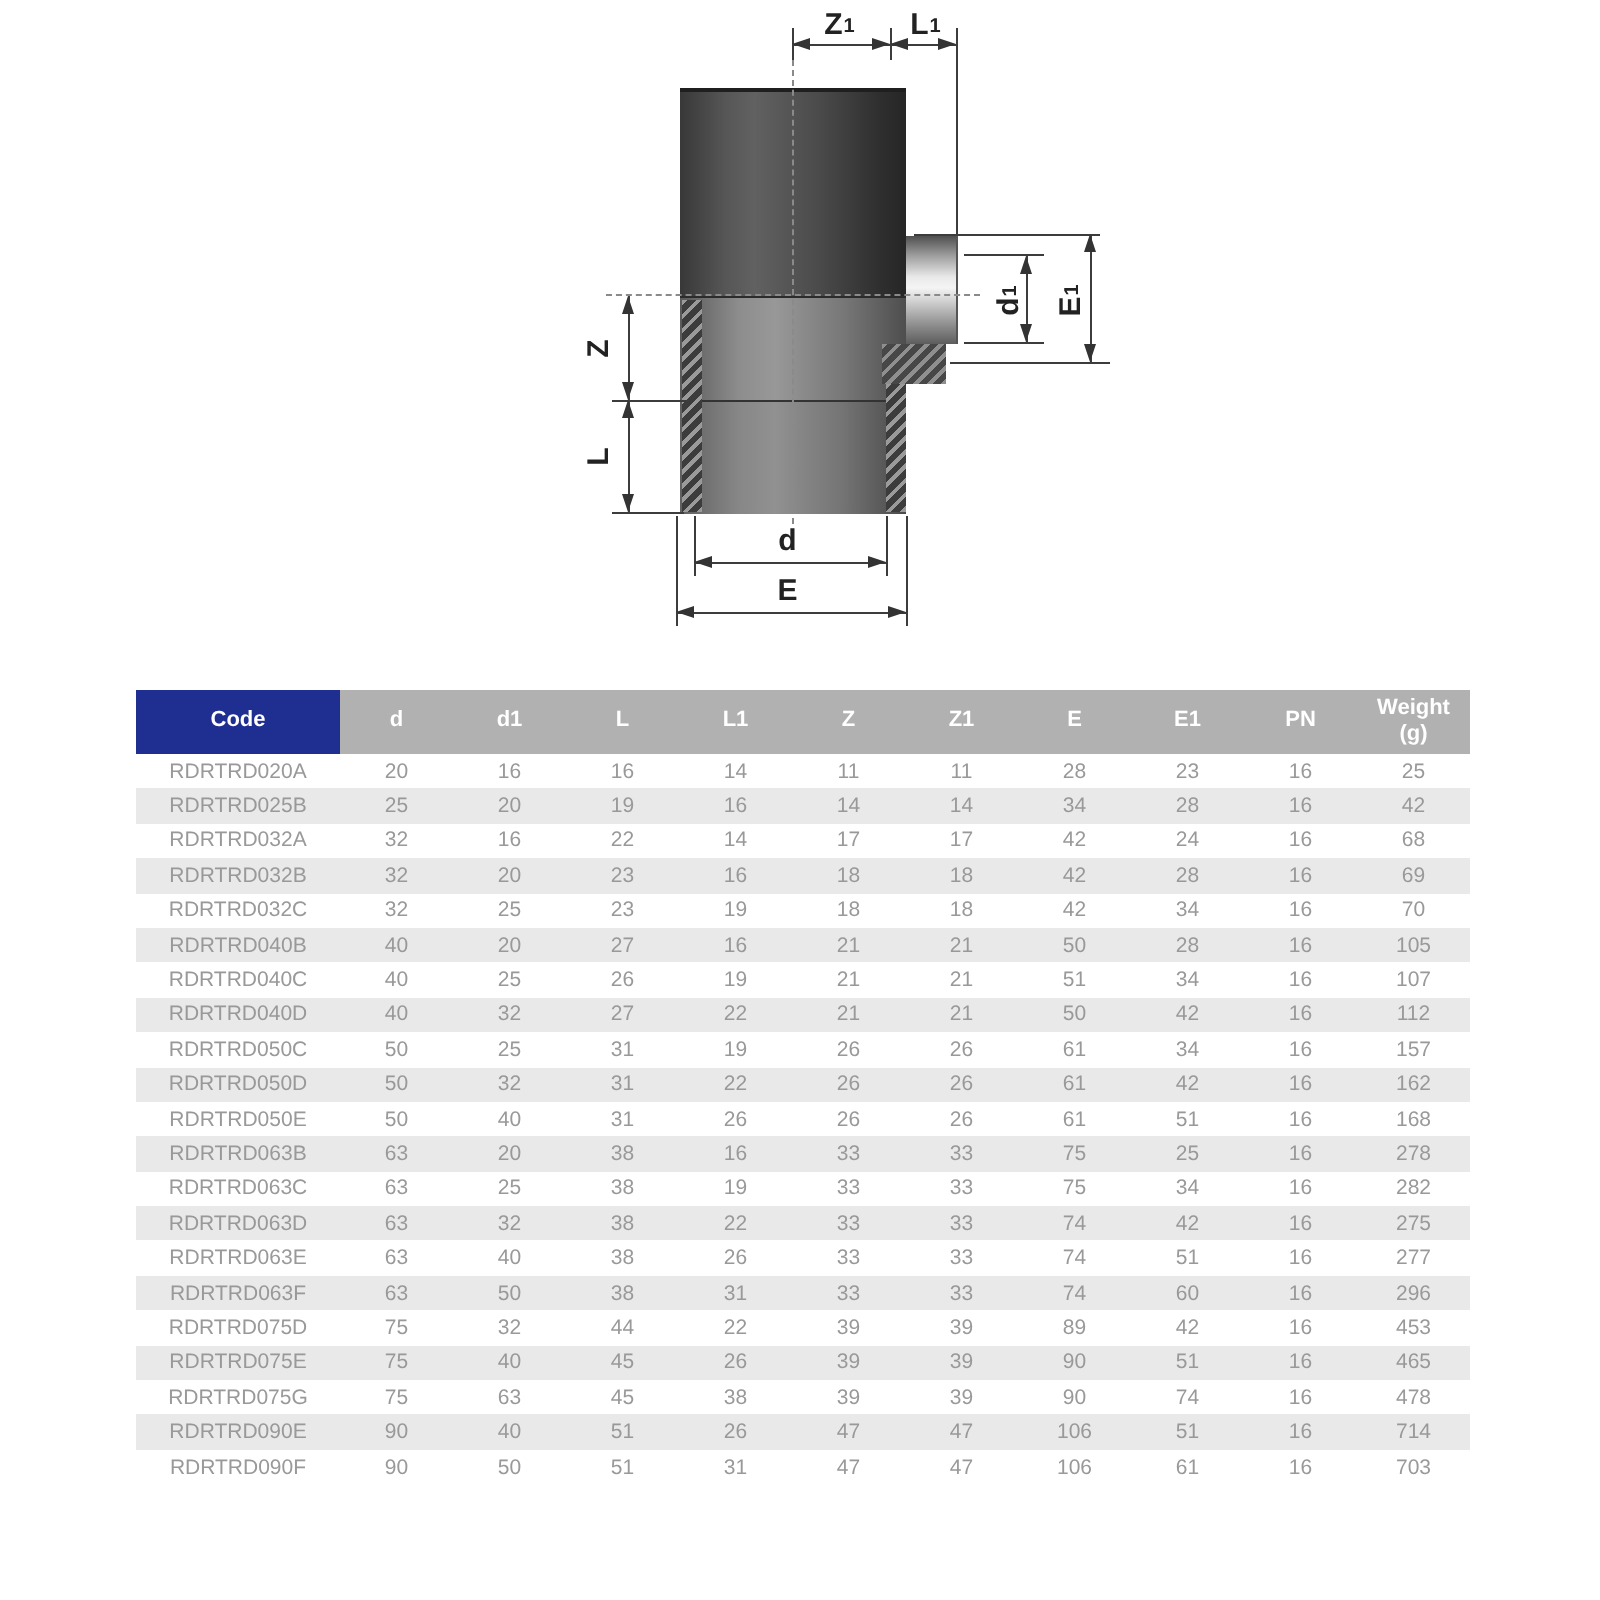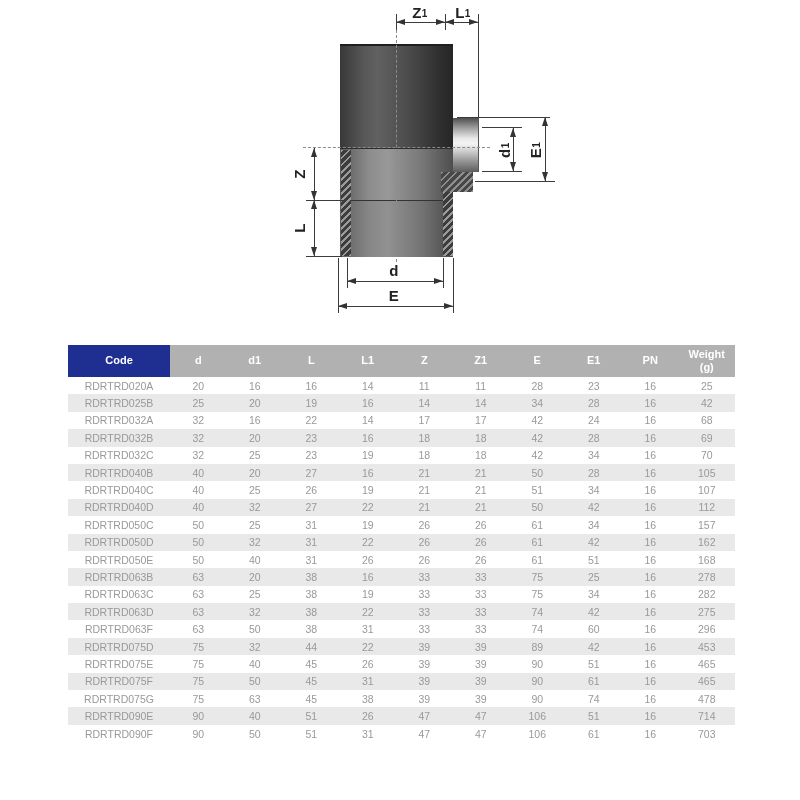--- a/index.html
+++ b/index.html
@@ -340,20 +340,33 @@
           <td>38</td>
           <td>22</td>
           <td>33</td>
           <td>33</td>
           <td>74</td>
           <td>42</td>
           <td>16</td>
           <td>275</td>
         </tr>
         <tr>
+          <td>RDRTRD063E</td>
+          <td>63</td>
+          <td>40</td>
+          <td>38</td>
+          <td>26</td>
+          <td>33</td>
+          <td>33</td>
+          <td>74</td>
+          <td>51</td>
+          <td>16</td>
+          <td>277</td>
+        </tr>
+        <tr>
           <td>RDRTRD063F</td>
           <td>63</td>
           <td>50</td>
           <td>38</td>
           <td>31</td>
           <td>33</td>
           <td>33</td>
           <td>74</td>
           <td>60</td>
           <td>16</td>
@@ -375,33 +388,20 @@
         <tr>
           <td>RDRTRD075E</td>
           <td>75</td>
           <td>40</td>
           <td>45</td>
           <td>26</td>
           <td>39</td>
           <td>39</td>
           <td>90</td>
           <td>51</td>
-          <td>16</td>
-          <td>465</td>
-        </tr>
-        <tr>
-          <td>RDRTRD075F</td>
-          <td>75</td>
-          <td>50</td>
-          <td>45</td>
-          <td>31</td>
-          <td>39</td>
-          <td>39</td>
-          <td>90</td>
-          <td>61</td>
           <td>16</td>
           <td>465</td>
         </tr>
         <tr>
           <td>RDRTRD075G</td>
           <td>75</td>
           <td>63</td>
           <td>45</td>
           <td>38</td>
           <td>39</td>

